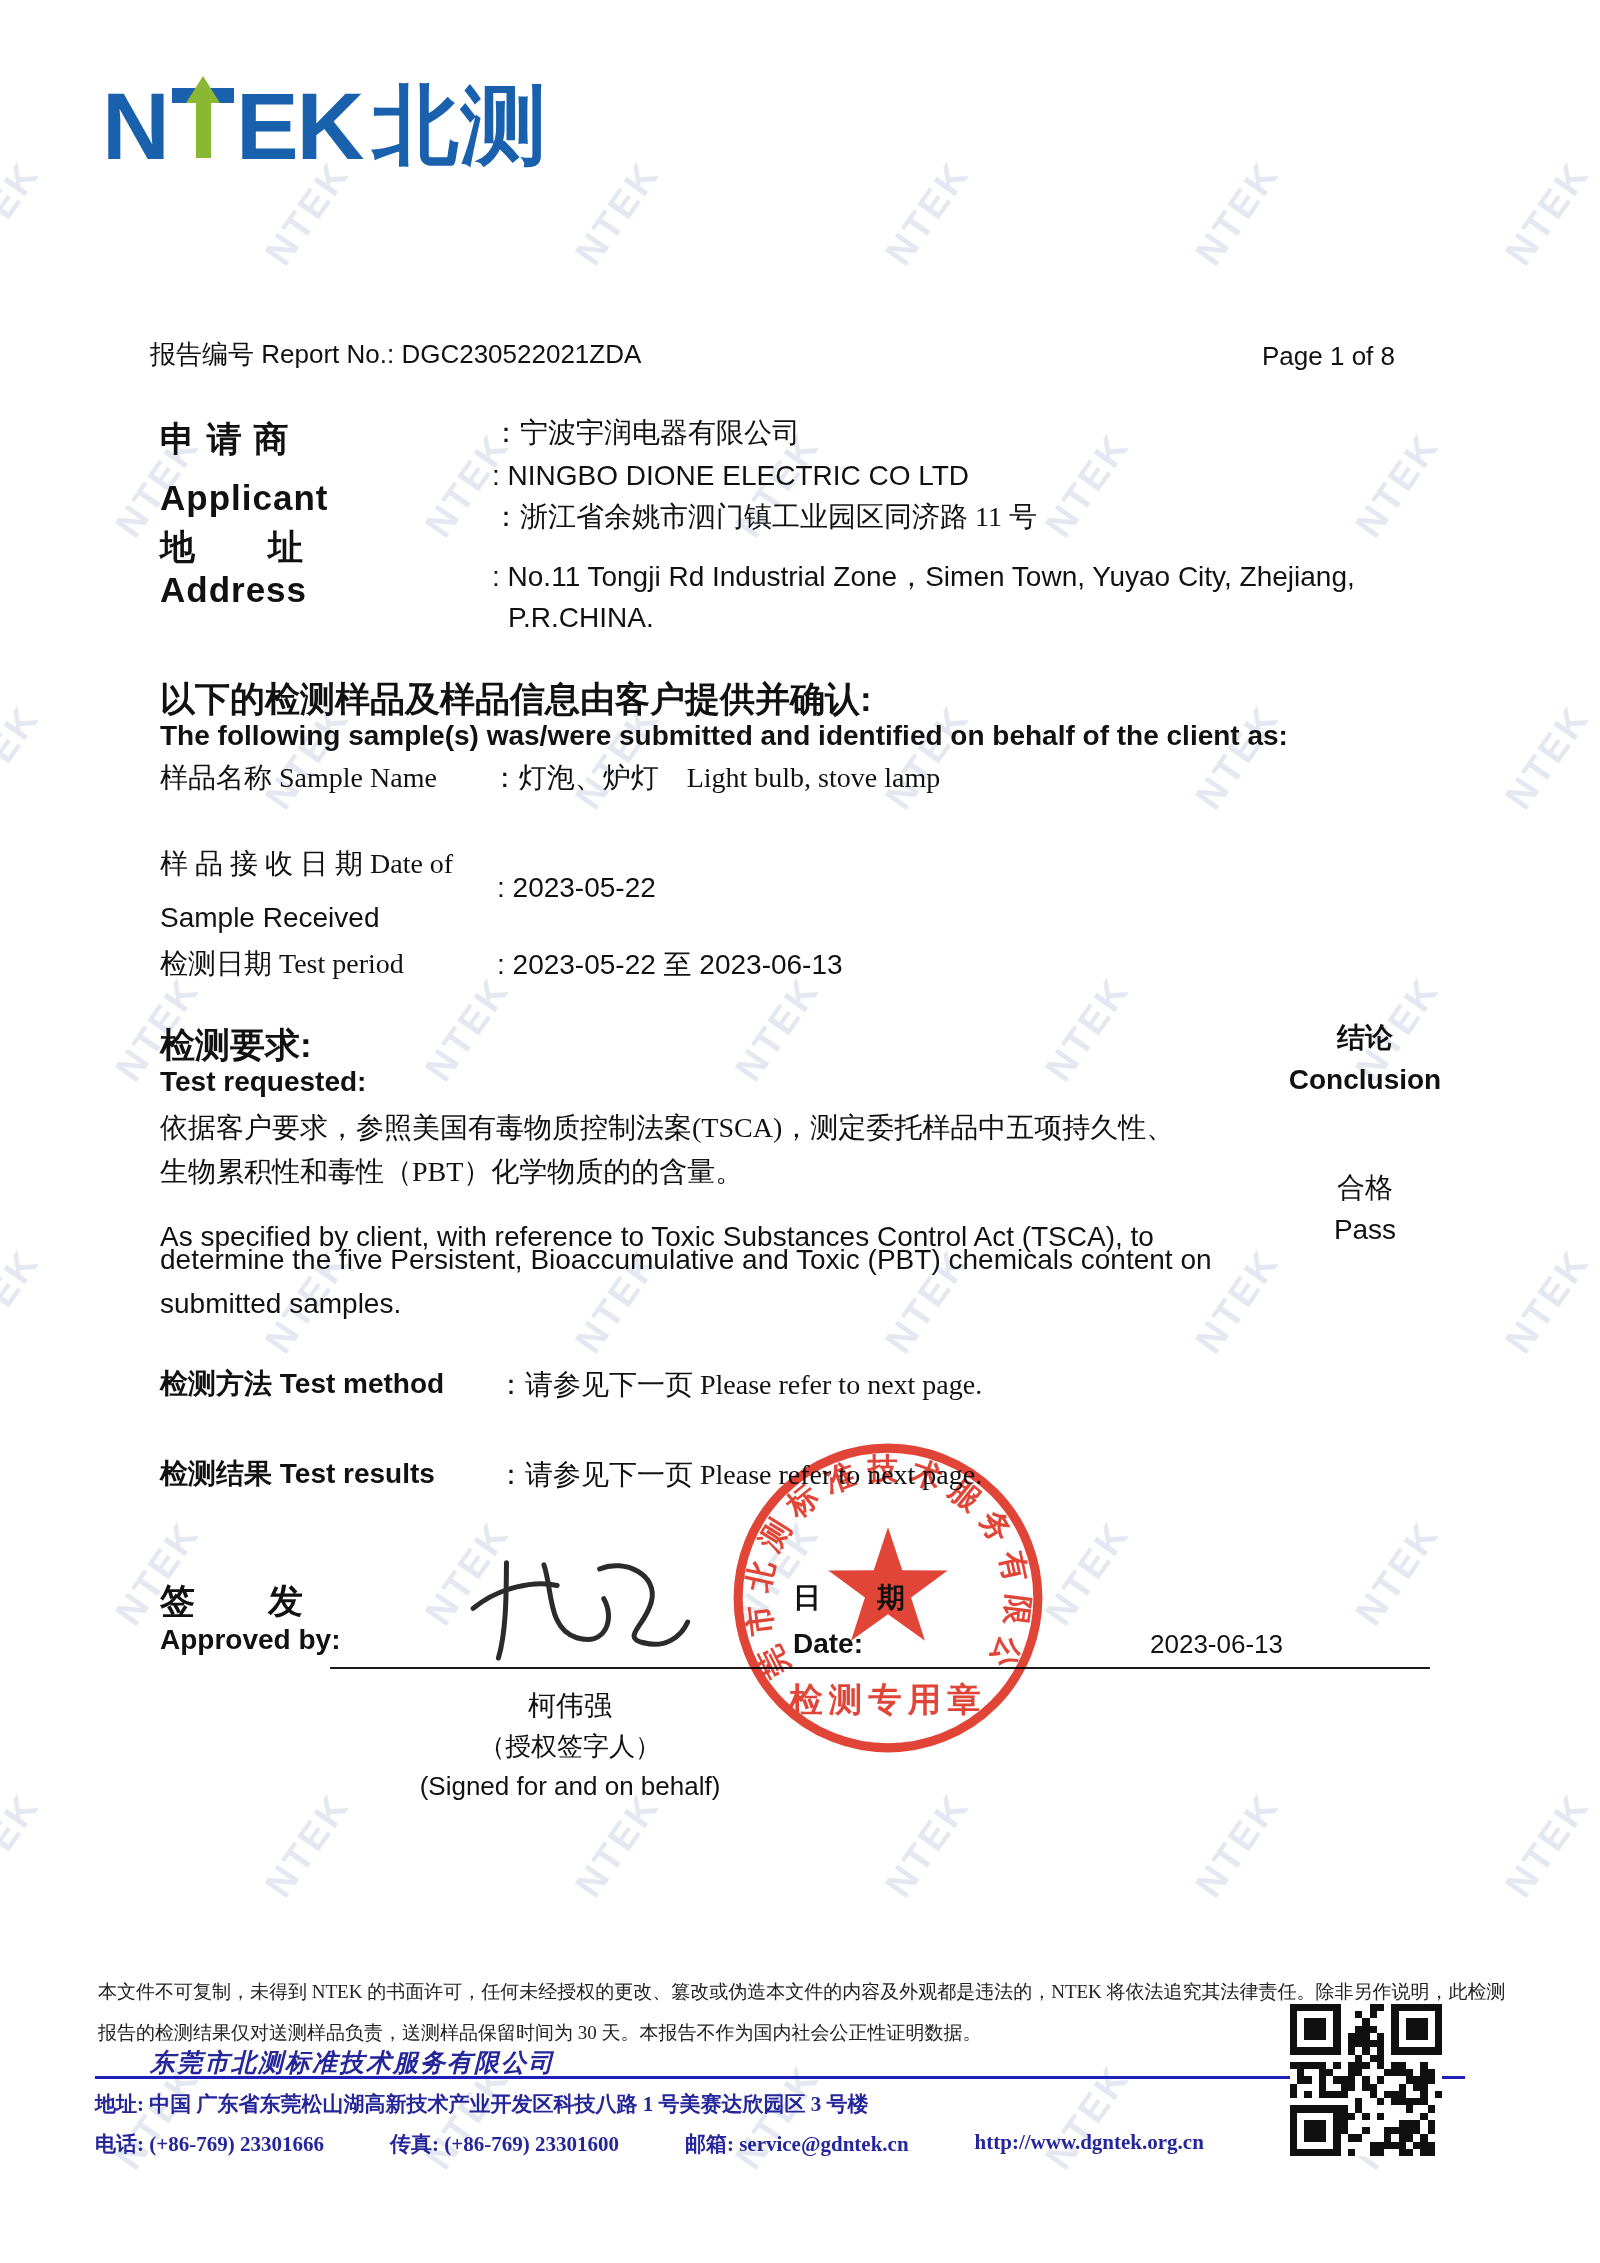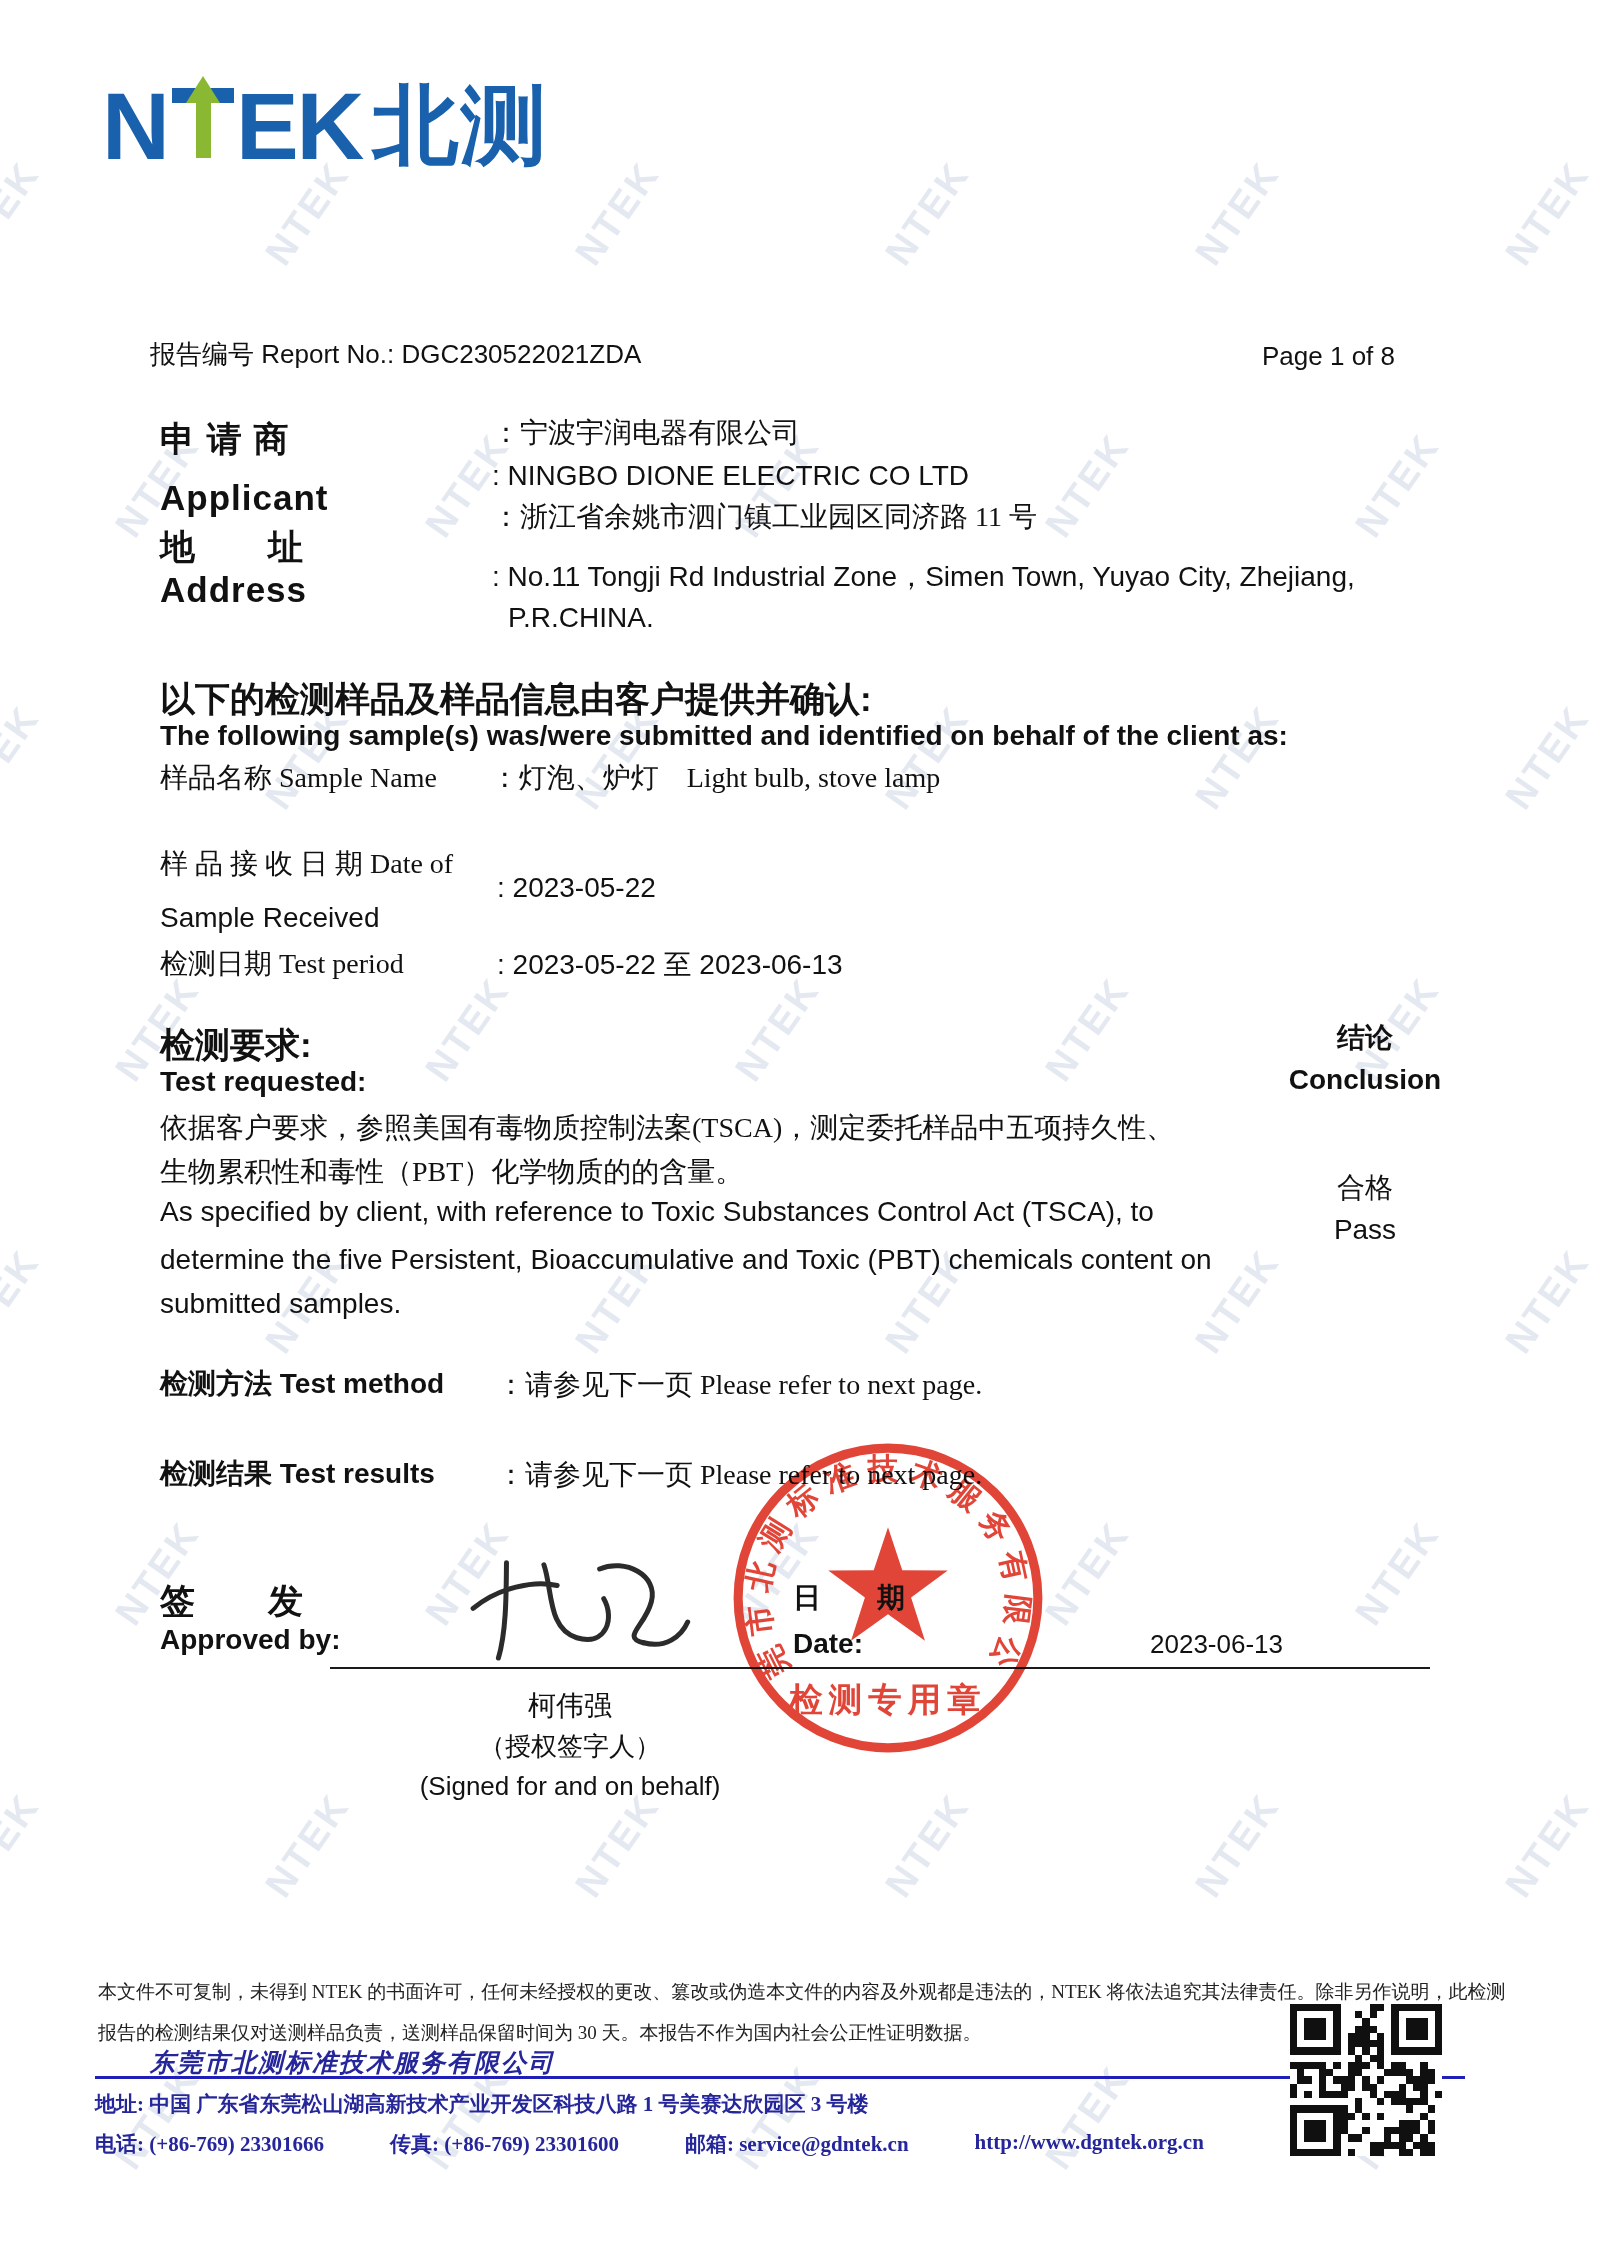--- a/index.html
+++ b/index.html
@@ -153,21 +153,21 @@
     <div class="abs val" style="left:497px; top:946px;">: 2023-05-22 至 2023-06-13</div>
 
     <div class="abs label" style="left:160px; top:1022px; letter-spacing:0;">检测要求:</div>
     <div class="abs fs28 b" style="left:160px; top:1066px;">Test requested:</div>
     <div class="abs fs28 b concl" style="left:1270px; top:1022px;">结论</div>
     <div class="abs fs28 b concl" style="left:1270px; top:1064px;">Conclusion</div>
 
     <div class="abs fs28 serif" style="left:160px; top:1112px;">依据客户要求，参照美国有毒物质控制法案(TSCA)，测定委托样品中五项持久性、</div>
     <div class="abs fs28 serif" style="left:160px; top:1156px;">生物累积性和毒性（PBT）化学物质的的含量。</div>
     <div class="abs fs28 concl serif" style="left:1270px; top:1172px;">合格</div>
-    <div class="abs fs28" style="left:160px; top:1196px;">As specified by client, with reference to Toxic Substances Control Act (TSCA), to</div>
+    <div class="abs fs28" style="left:160px; top:1221px;">As specified by client, with reference to Toxic Substances Control Act (TSCA), to</div>
     <div class="abs fs28 concl" style="left:1270px; top:1214px;">Pass</div>
     <div class="abs fs28" style="left:160px; top:1244px;">determine the five Persistent, Bioaccumulative and Toxic (PBT) chemicals content on</div>
     <div class="abs fs28" style="left:160px; top:1288px;">submitted samples.</div>
 
     <div class="abs fs28 b" style="left:160px; top:1368px;">检测方法  Test method</div>
     <div class="abs val serif" style="left:497px; top:1366px;">：请参见下一页  Please refer to next page.</div>
 
     <div class="abs fs28 b" style="left:160px; top:1458px;">检测结果  Test results</div>
     <div class="abs val serif" style="left:497px; top:1456px;">：请参见下一页 Please refer to next page.</div>
 

